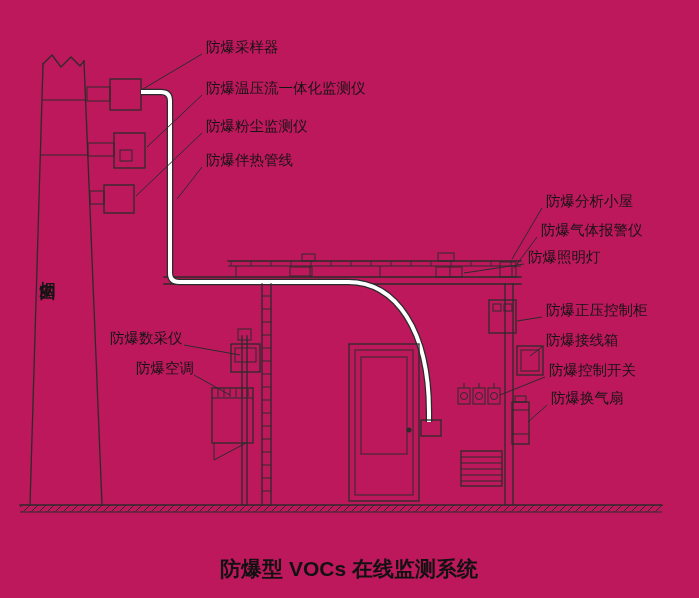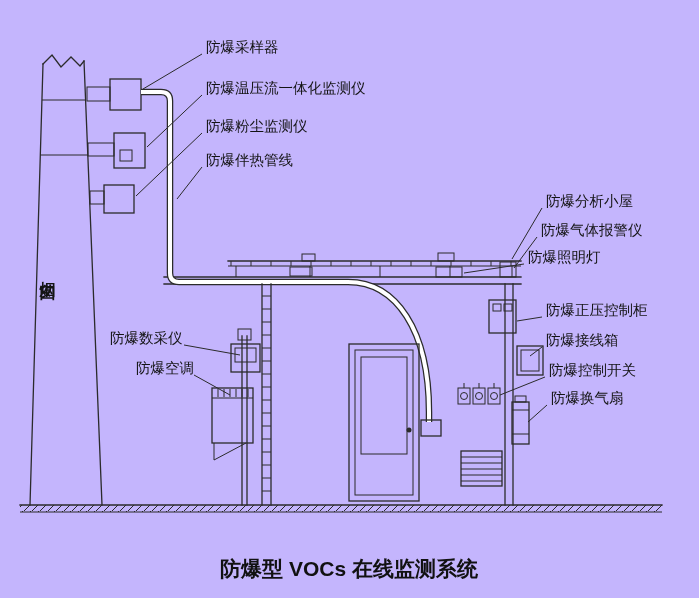--- a/index.html
+++ b/index.html
@@ -1,16 +1,16 @@
 <!DOCTYPE html>
 <html><head>
 <meta charset="utf-8">
 <style>
   html,body{margin:0;padding:0;background:#ffffff;}
-  .stage{width:699px;height:598px;position:relative;background:#c4b5fd;overflow:hidden;}
+  .stage{width:699px;height:598px;position:relative;background:#be185d;overflow:hidden;}
   svg{display:block;}
   .ln{stroke:#2b2b2b;stroke-width:1.3;fill:none;stroke-linecap:square;}
   .thin{stroke:#2b2b2b;stroke-width:1;fill:none;}
   .leader{stroke:#2b2b2b;stroke-width:1;fill:none;}
   .lbl{font:500 14.5px "Liberation Sans",sans-serif;fill:#141414;}
   .title-txt{font:700 21px "Liberation Sans",sans-serif;fill:#111111;}
   .vtext{writing-mode:vertical-rl;text-orientation:upright;font:600 16px "Liberation Sans",sans-serif;fill:#141414;letter-spacing:3px;}
   .pipe-o{stroke:#2b2b2b;stroke-width:6.5;fill:none;}
   .pipe-i{stroke:#ffffff;stroke-width:4;fill:none;}
   .dot{fill:#2b2b2b;stroke:none;}

